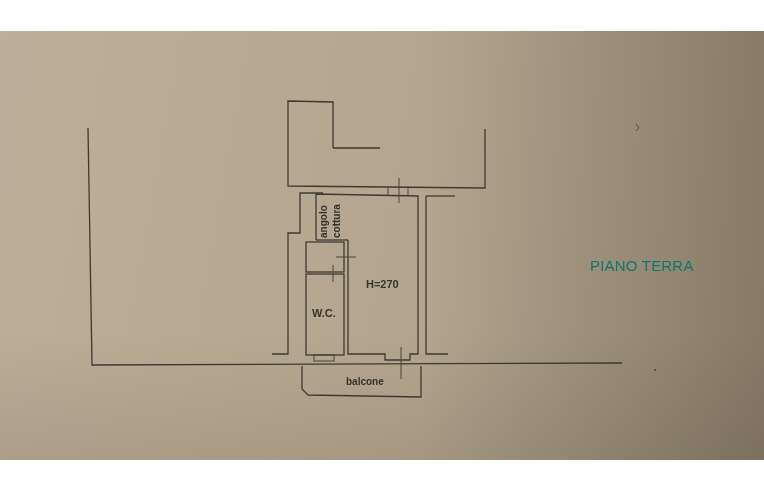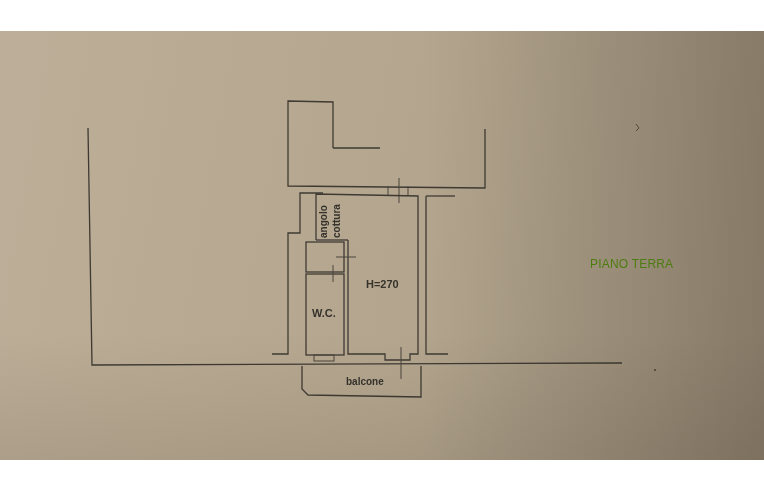--- a/index.html
+++ b/index.html
@@ -12,21 +12,21 @@
     .shade {
       position: absolute; left: 0; top: 0; width: 764px; height: 429px;
       background: linear-gradient(180deg, rgba(0,0,0,0) 70%, rgba(40,30,20,0.10) 100%),
                   linear-gradient(90deg, rgba(0,0,0,0) 55%, rgba(50,38,25,0.18) 85%, rgba(60,45,30,0.30) 100%);
       pointer-events: none;
     }
     svg { position: absolute; left: 0; top: 0; }
     .wall { stroke: #3e3a33; stroke-width: 1.3; fill: none; }
     .thin { stroke: #4a453d; stroke-width: 1; fill: none; }
     .lbl { fill: #36322c; font-family: "Liberation Sans", sans-serif; font-weight: bold; }
-    .title { position: absolute; left: 590px; top: 257px; font-size: 12px; color: #4d7c0f; letter-spacing: 0.2px; }
+    .title { position: absolute; left: 590px; top: 257px; font-size: 15px; color: #0f766e; letter-spacing: 0.2px; }
   </style>
 </head>
 <body>
 
 <div class="photo">
   <svg width="764" height="429" viewBox="0 31 764 429">
 
     <polyline class="wall" points="88,128 92,365 622,363"></polyline>
 
     <polyline class="wall" points="333,148 333,102 288,101 288,186 485,188 485,129"></polyline>

